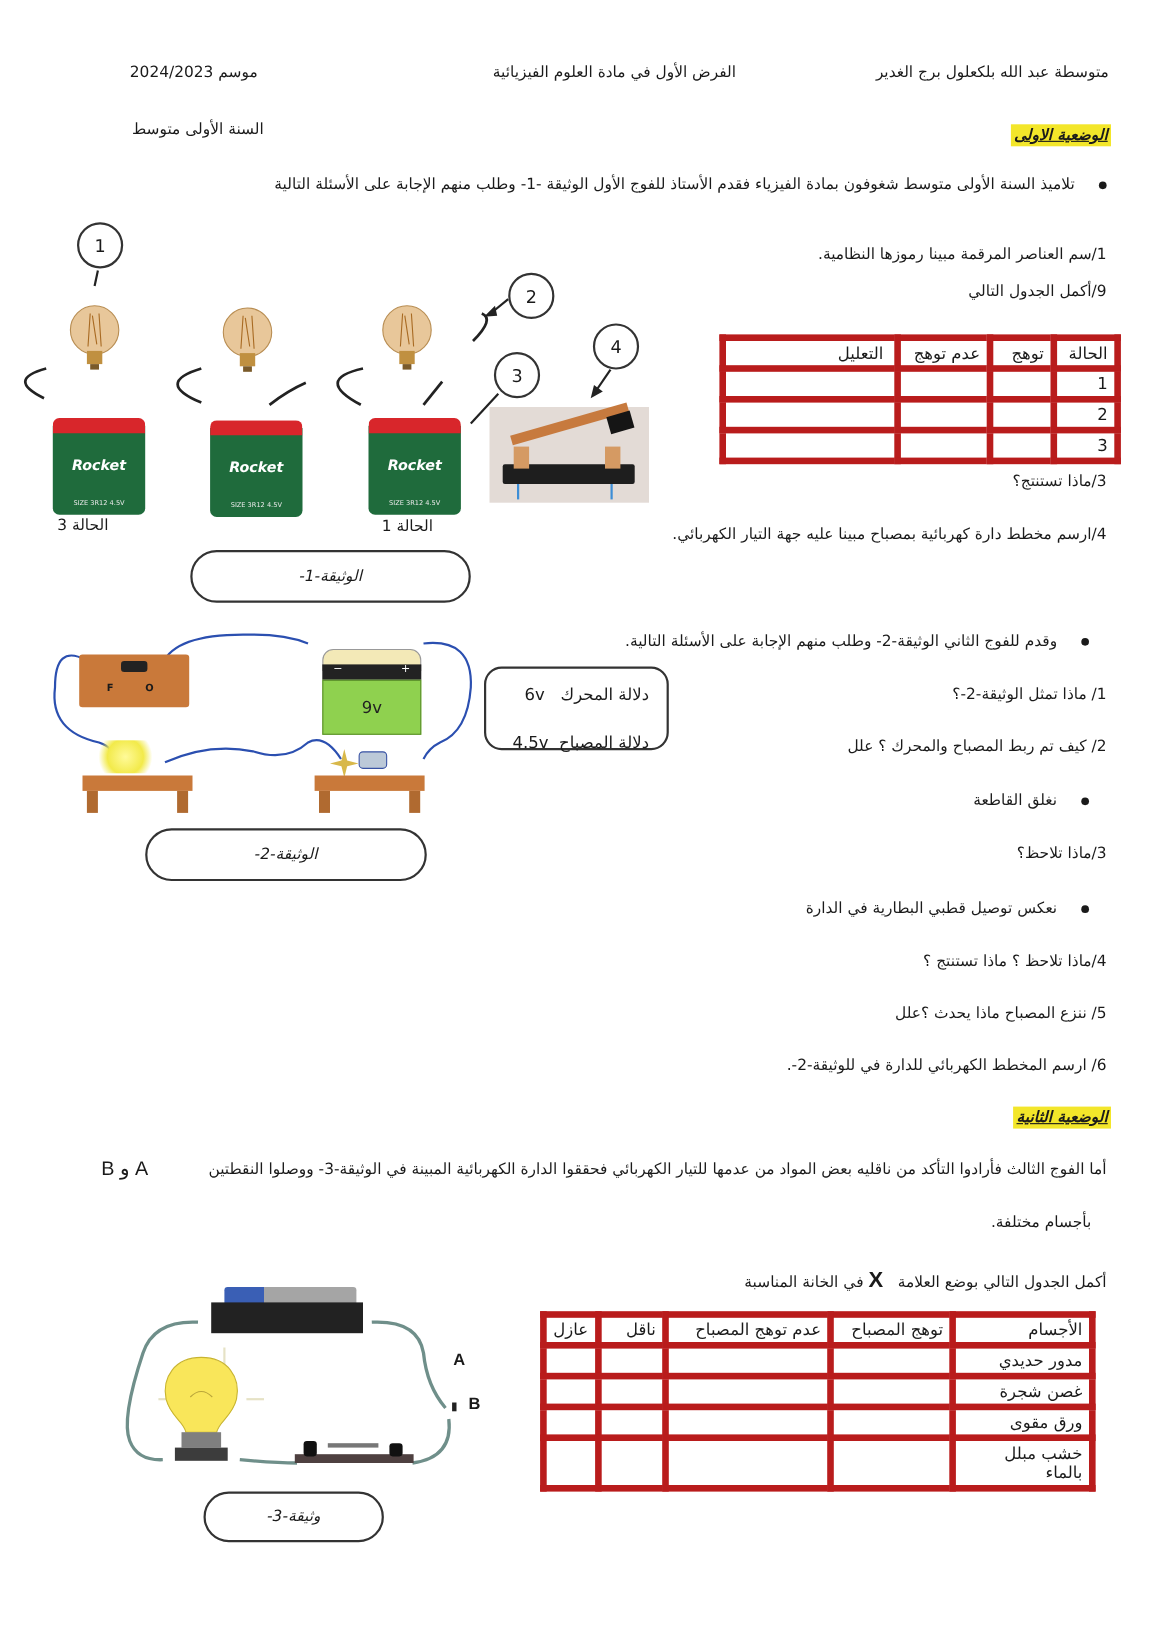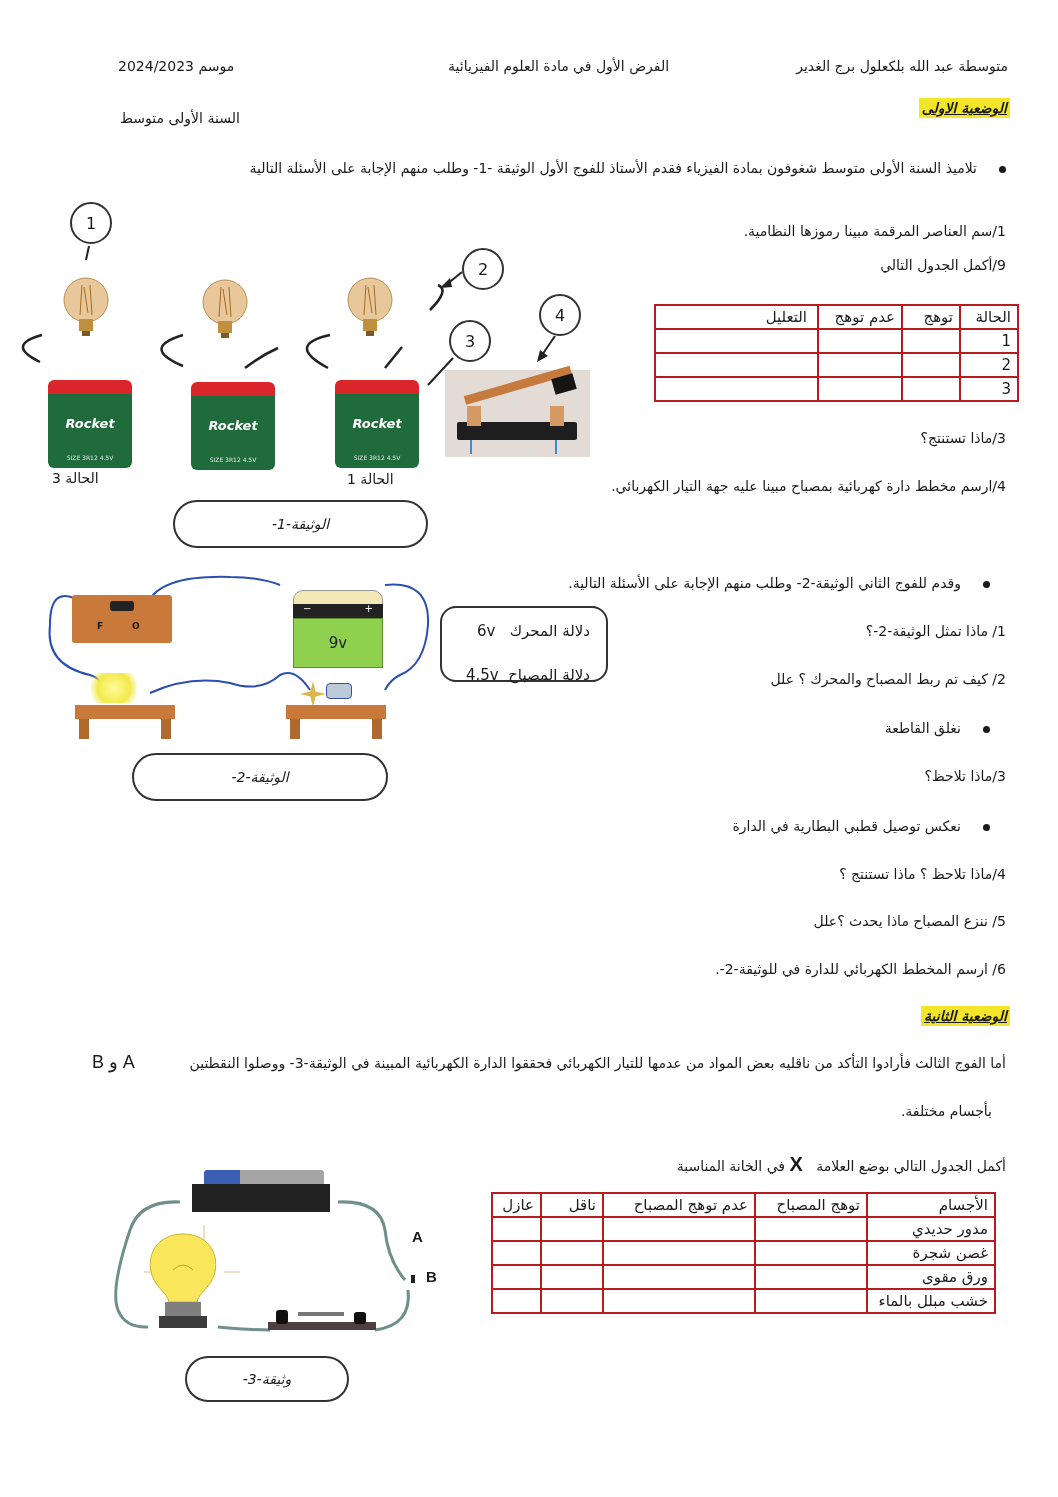--- a/index.html
+++ b/index.html
@@ -4,34 +4,34 @@
 <style>
   * { box-sizing: border-box; margin: 0; padding: 0; }
   html, body { width: 1058px; height: 1497px; background: #ffffff; overflow: hidden; }
   body { position: relative; font-family: "DejaVu Sans", sans-serif; color: #1a1a1a; }
   .abs { position: absolute; }
   .rtl { direction: rtl; unicode-bidi: embed; }
   .txt { font-size: 14px; white-space: nowrap; line-height: 1.2; }
   .hl { background: #f3e62a; text-decoration: underline; font-style: italic; font-weight: bold; font-size: 14px; padding: 2px 3px; white-space: nowrap; }
   .bullet { display: inline-block; width: 7px; height: 7px; border-radius: 50%; background: #1a1a1a; margin-left: 22px; vertical-align: middle; }
   table.grid { border-collapse: collapse; position: absolute; direction: rtl; }
-  table.grid td { border: 2px solid #b91c1c; font-size: 15px; padding: 2px 6px; height: 21px; vertical-align: middle; text-align: right; }
+  table.grid td { border: 6px solid #b91c1c; font-size: 15px; padding: 2px 6px; height: 21px; vertical-align: middle; text-align: right; }
   .pill { position: absolute; border: 2px solid #333; border-radius: 28px; display: flex; align-items: center; justify-content: center; font-style: italic; font-size: 14px; background: #fff; }
   .circle-num { position: absolute; width: 42px; height: 42px; border: 2px solid #333; border-radius: 50%; display: flex; align-items: center; justify-content: center; font-size: 16px; background: #fff; }
   .infobox { position: absolute; border: 2px solid #333; border-radius: 16px; background: #fff; }
   svg { position: absolute; overflow: visible; }
 </style>
 </head>
 <body>
 
 <div class="abs txt rtl" style="right:50px; top:58px; font-size:14px;">متوسطة عبد الله بلكعلول برج الغدير</div>
 <div class="abs txt rtl" style="left:448px; top:58px; font-size:14px;">الفرض الأول في مادة العلوم الفيزيائية</div>
 <div class="abs txt rtl" style="left:118px; top:58px; font-size:14px;">موسم 2024/2023</div>
 
-<div class="abs rtl hl" style="right:48px; top:98px;">الوضعية الاولى</div>
+<div class="abs rtl hl" style="right:48px; top:113px;">الوضعية الاولى</div>
 <div class="abs txt rtl" style="left:120px; top:110px;">السنة الأولى متوسط</div>
 
 <div class="abs txt rtl" style="right:52px; top:160px;">
   <span class="bullet"></span><span>تلاميذ السنة الأولى متوسط شغوفون بمادة الفيزياء فقدم الأستاذ للفوج الأول الوثيقة -1- وطلب منهم الإجابة على الأسئلة التالية</span>
 </div>
 
 <div class="abs txt rtl" style="right:52px; top:208px;margin-top:15px;">1/سم العناصر المرقمة  مبينا رموزها النظامية.</div>
 <div class="abs txt rtl" style="right:52px; top:257px;">9/أكمل الجدول التالي</div>
 
 <table class="grid" style="left:654px; top:304px; width:365px;">

